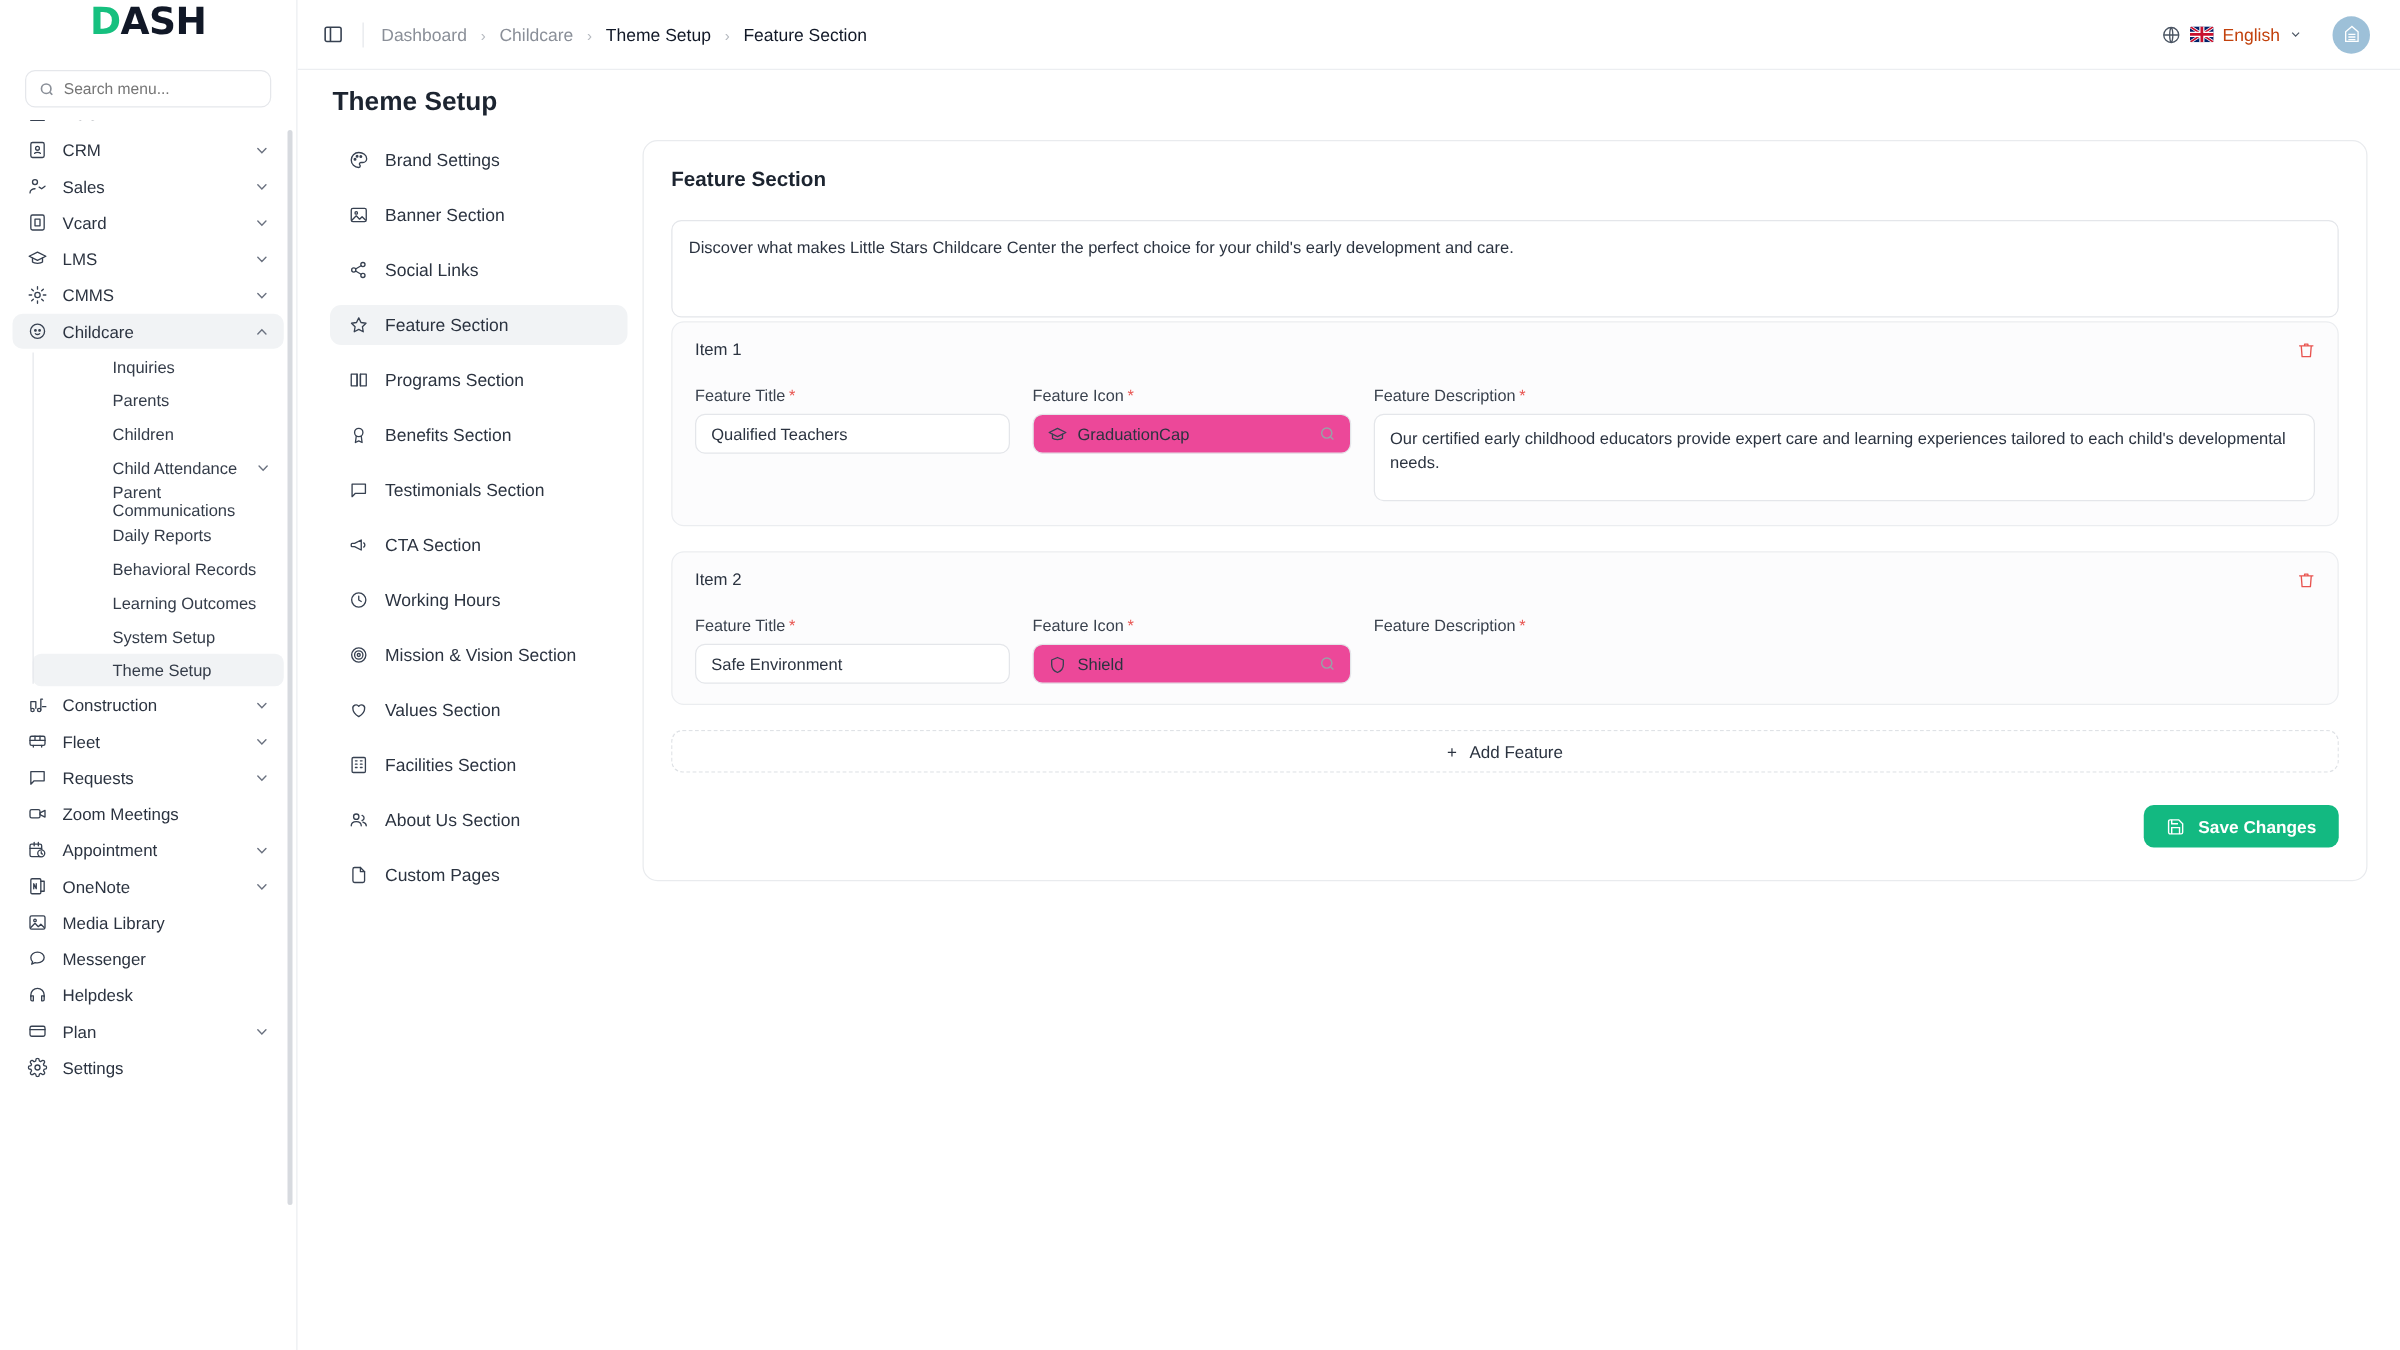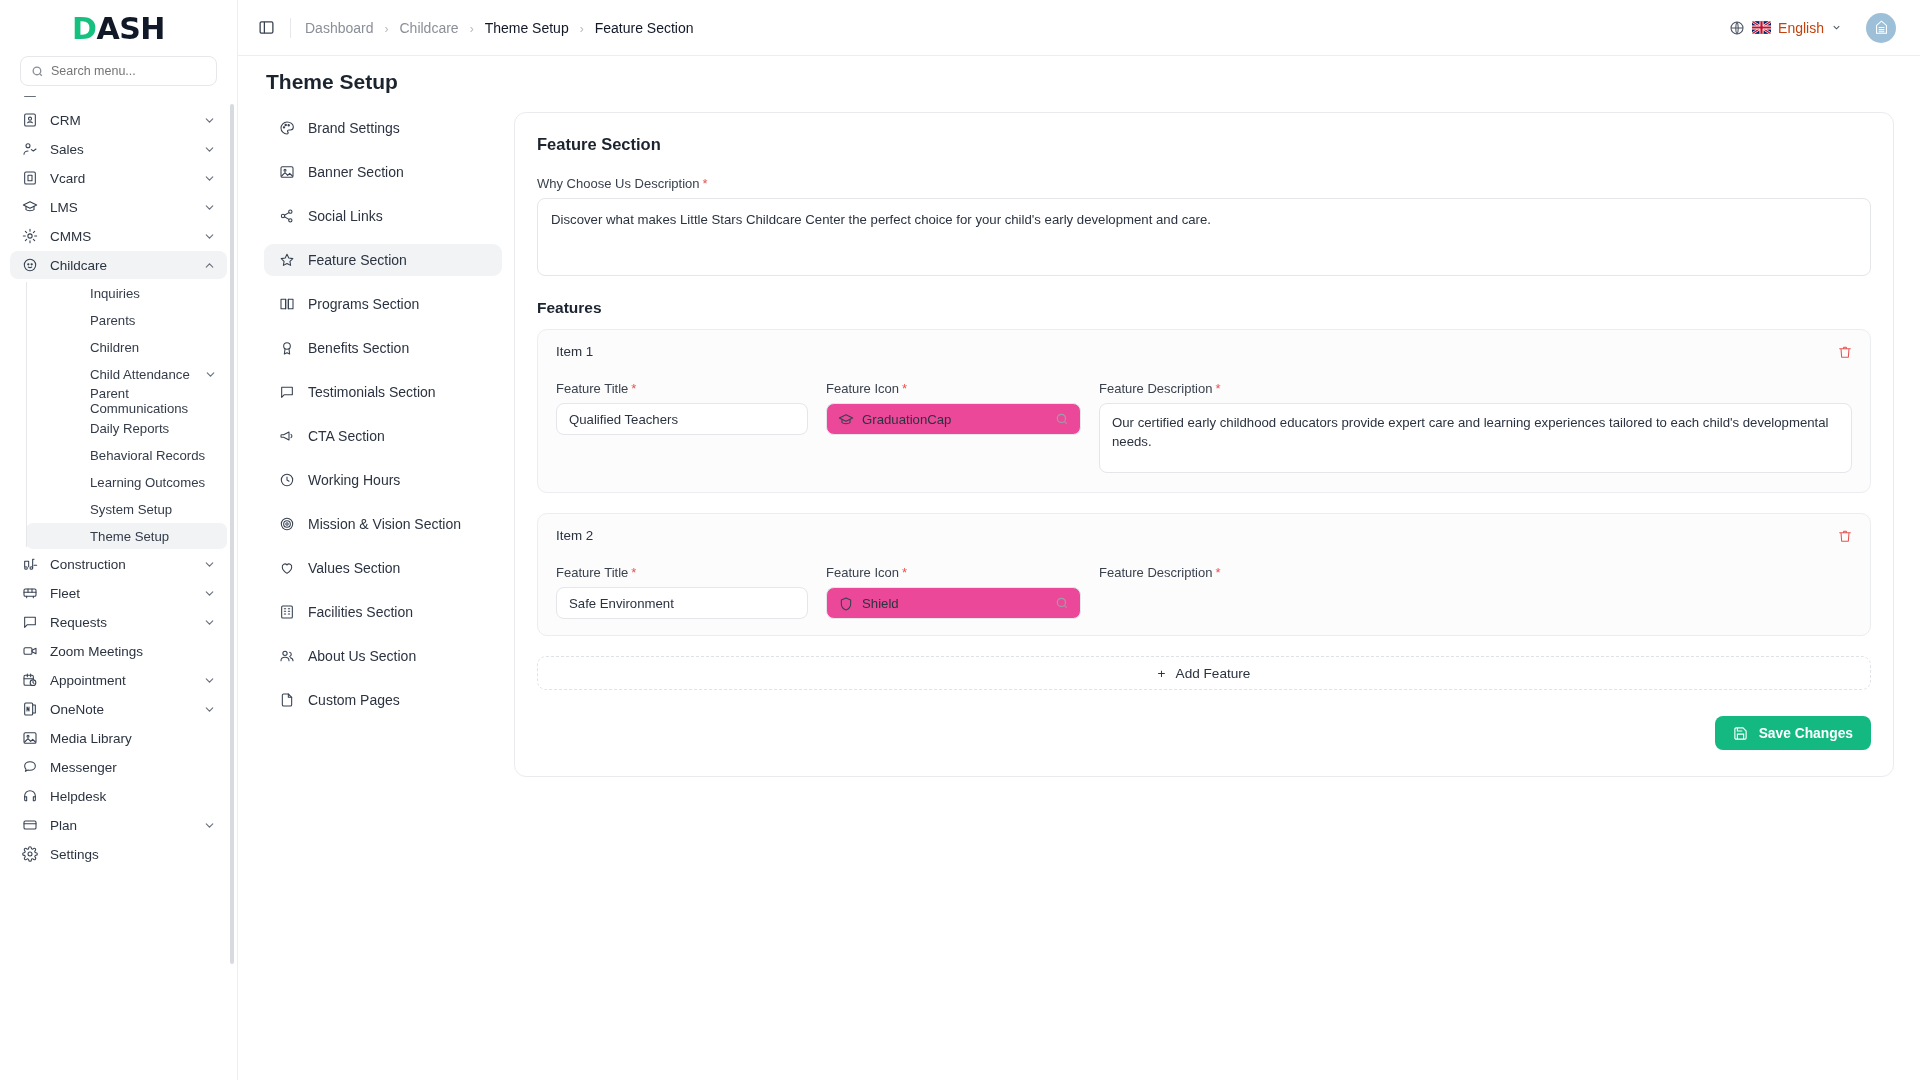--- a/index.html
+++ b/index.html
@@ -11,21 +11,21 @@
     background: #ffffff;
   }
   .app { display:flex; width:1920px; height:1080px; }
 
   
   .sidebar {
     width: 238px; flex:0 0 238px; height:1080px;
     background:#ffffff; border-right:1px solid #eceef1;
     display:flex; flex-direction:column; position:relative;
   }
-  .logo-wrap { height:56px; display:flex; align-items:center; justify-content:center; }
+  .logo-wrap { height:56px; display:flex; justify-content:center; }
   .logo { font-size:30px; font-weight:800; letter-spacing:-0.5px; color:#111827; font-family:"DejaVu Sans", sans-serif;}
   .logo .d { color:#16c07f; }
   .search-wrap { padding:0 20px 10px 20px; }
   .search-box {
     height:30px; border:1px solid #e5e7eb; border-radius:8px;
     display:flex; align-items:center; gap:7px; padding:0 10px;
     background:#fff;
   }
   .search-box input {
     border:none; outline:none; font-size:12.5px; color:#4d7c0f;
@@ -638,26 +638,22 @@
                 <path d="M14 3v5h5"></path>
               </svg>
             </span>
             <span>Custom Pages</span>
           </div>
         </nav>
 
       <section class="card">
         <div class="card-title">Feature Section</div>
 
-        <div class="lbl-row">
-          <span>Why Choose Us Description</span><span class="req">*</span>
-        </div>
         <textarea class="textarea-big" style="">Discover what makes Little Stars Childcare Center the perfect choice for your child's early development and care.</textarea>
 
-        <div class="section-h">Features</div>
 
         <div id="feature-items">
             <div class="item-card">
               <div class="item-head">
                 <span>Item 1</span>
                 <span class="trash">
                   <svg width="16" height="16" viewBox="0 0 24 24" fill="none" stroke="currentColor" stroke-width="1.6" stroke-linecap="round" stroke-linejoin="round">
                     <path d="M4 7h16M10 7V5h4v2M6 7l1 13h10l1-13"></path>
                   </svg>
                 </span>

